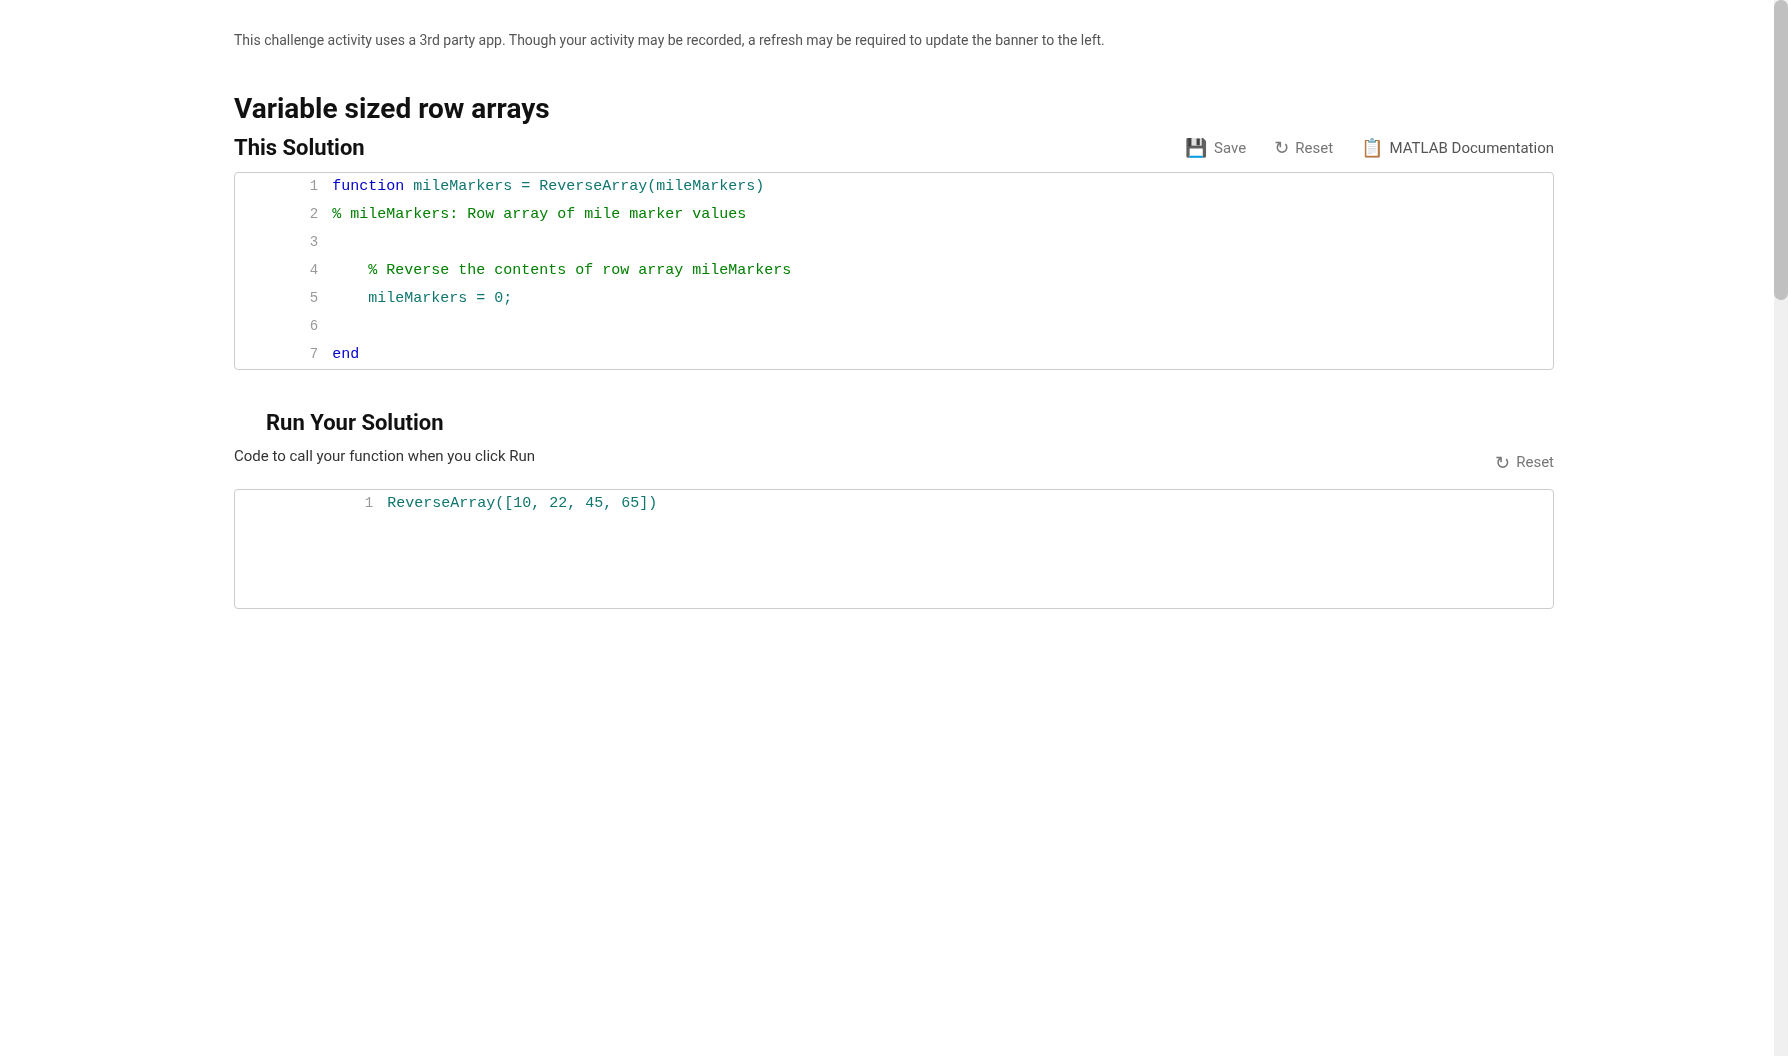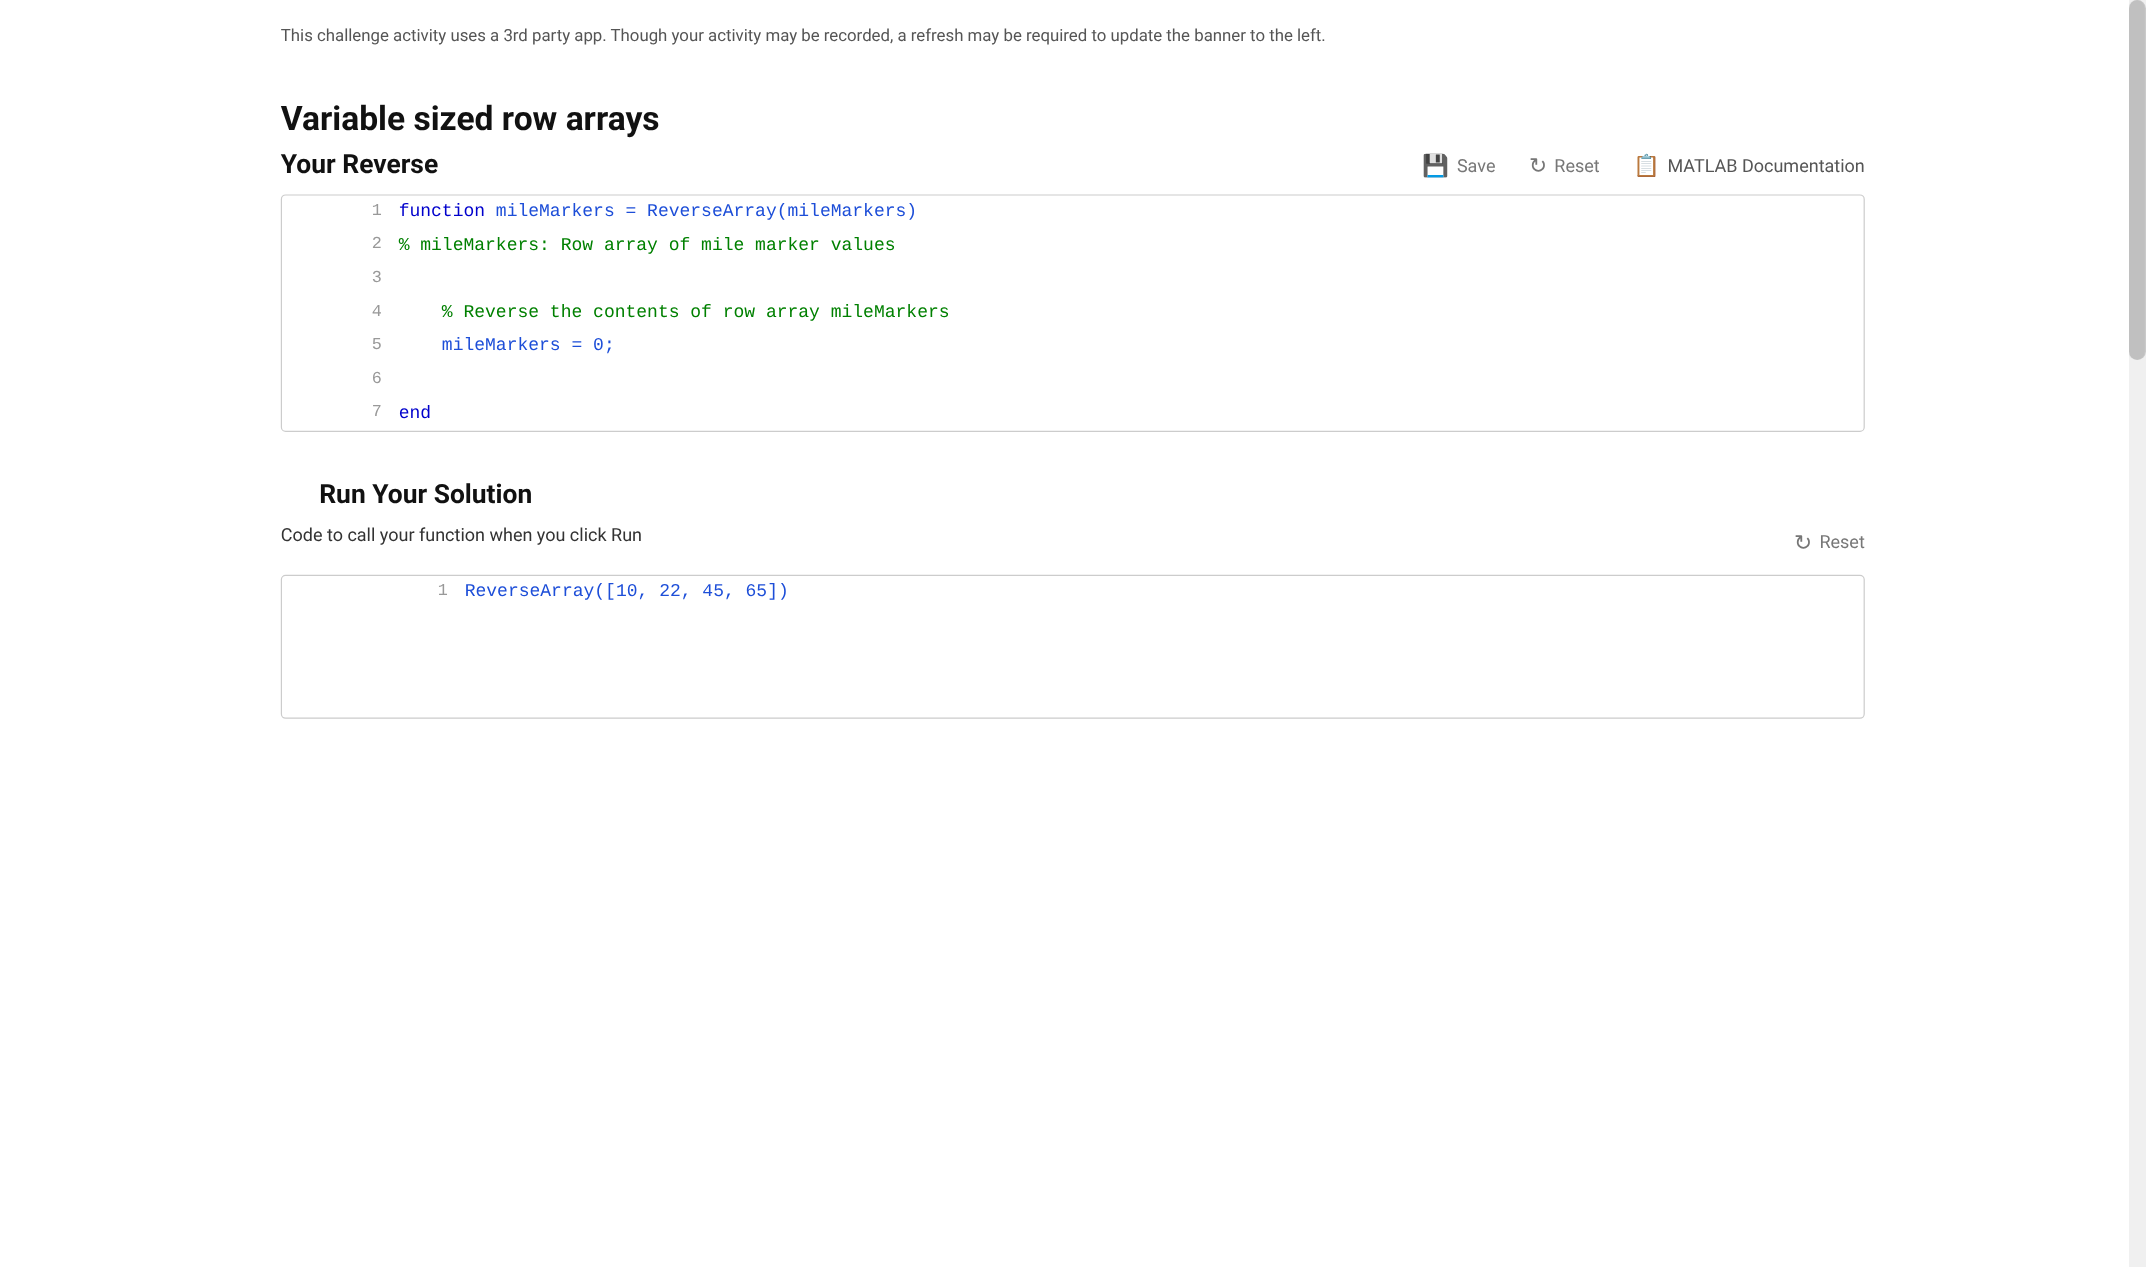--- a/index.html
+++ b/index.html
@@ -12,21 +12,21 @@
       font-family: -apple-system, BlinkMacSystemFont, 'Segoe UI', Roboto, sans-serif;
       background: #fff;
       color: #333;
       width: 1788px;
       min-height: 1056px;
     }
 
     .page-container {
       max-width: 1400px;
       margin: 0 auto;
-      padding: 6px 40px;
+      padding: 16px 40px;
     }
 
     .top-notice {
       color: #555;
       font-size: 14px;
       padding: 16px 0 20px 0;
       border-bottom: none;
     }
 
     .section-title {
@@ -129,21 +129,21 @@
       color: #0000cc;
       font-weight: normal;
       margin-top: 34px;
     }
 
     .kw-green {
       color: #008000;
     }
 
     .kw-black {
-      color: #1d4ed8;
+      color: #0f766e;
     }
 
     .run-section-title {
       font-size: 22px;
       font-weight: 700;
       color: #111;
       margin-bottom: 12px;
       margin-left: 32px;
     }
 
@@ -188,21 +188,21 @@
 <div class="page-container">
 
   <div class="top-notice">
     <span>This challenge activity uses a 3rd party app. Though your activity may be recorded, a refresh may be required to update the banner to the left.</span>
   </div>
 
   <h1 class="section-title">Variable sized row arrays</h1>
 
 
   <div class="solution-header">
-    <div class="solution-header-left">Your Reverse</div>
+    <div class="solution-header-left">This Solution</div>
     <div class="solution-header-right">
       <button class="toolbar-btn">
         <span class="icon">💾</span>
         <span>Save</span>
       </button>
       <button class="toolbar-btn">
         <span class="icon">↻</span>
         <span>Reset</span>
       </button>
       <button class="matlab-doc-btn">

